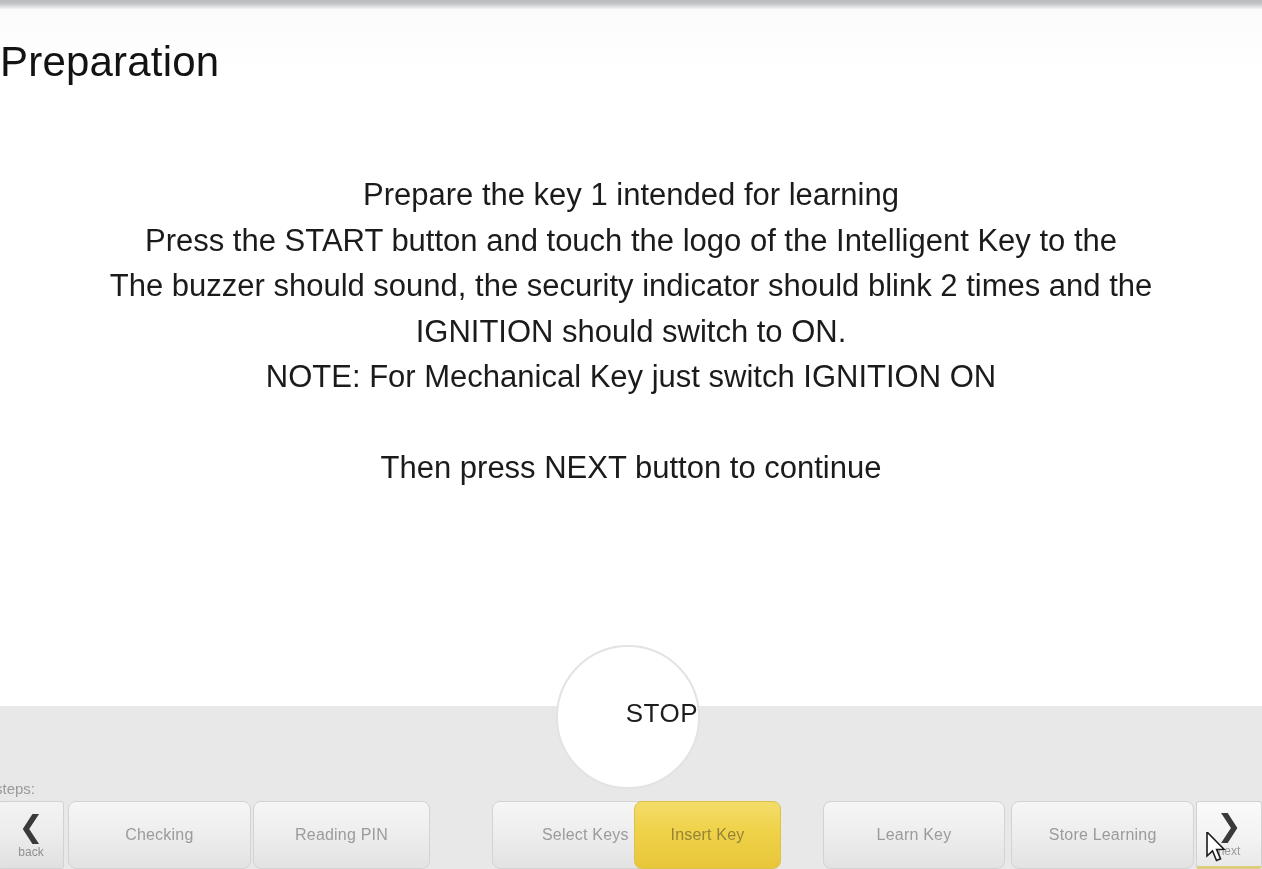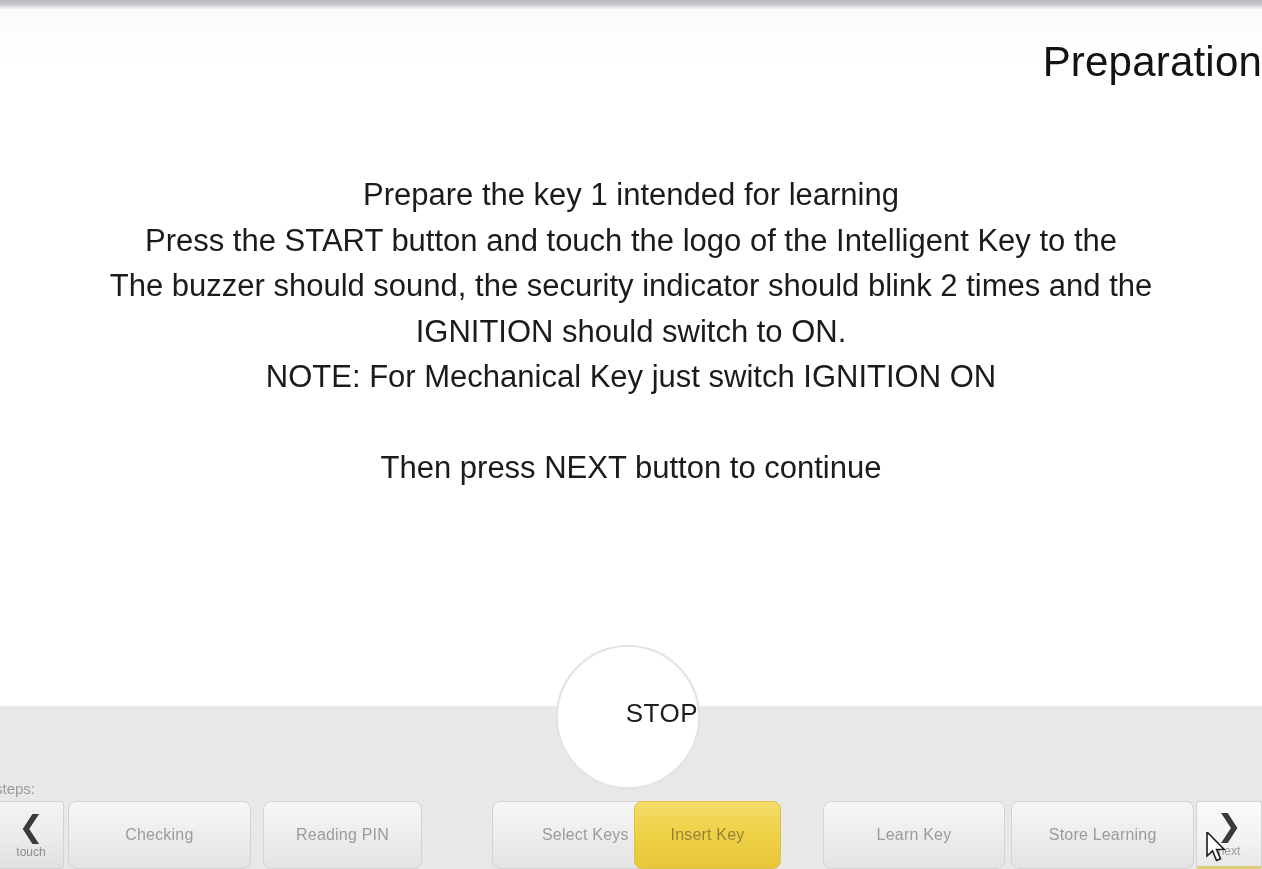--- a/index.html
+++ b/index.html
@@ -36,21 +36,21 @@
     height: 697px;
     background: linear-gradient(to bottom, #fbfbfb 0%, #ffffff 60px, #ffffff 100%);
     overflow: hidden;
   }
 
   #page-title {
     position: absolute;
     top: 29px;
     left: 0;
     width: 1262px;
-    text-align: right;
+    text-align: left;
     font-size: 42px;
     font-weight: 400;
     color: #131313;
     letter-spacing: 0.2px;
     white-space: nowrap;
   }
 
   #instructions {
     position: absolute;
     top: 163px;
@@ -223,27 +223,27 @@
 <div id="stop-button">
   <span>STOP</span>
 </div>
 
 <div id="steps-label">steps:</div>
 
 <div id="step-bar">
 
   <div class="nav-btn" id="back-button">
     <span class="nav-chevron">❮</span>
-    <span class="nav-label">touch</span>
+    <span class="nav-label">back</span>
   </div>
 
   <div class="step-btn" style="left: 68px; width: 182.667px;">
       <span>Checking</span>
     </div>
-    <div class="step-btn" style="left: 263px; width: 159px;">
+    <div class="step-btn" style="left: 253px; width: 177px;">
       <span>Reading PIN</span>
     </div>
     <div class="step-btn" style="left: 445.333px; width: 186px; margin-left: 47px;">
       <span>Select Keys</span>
     </div>
     <div class="step-btn active" style="left: 634px; width: 147px;">
       <span>Insert Key</span>
     </div>
     <div class="step-btn" style="left: 822.667px; width: 182.667px;">
       <span>Learn Key</span>

